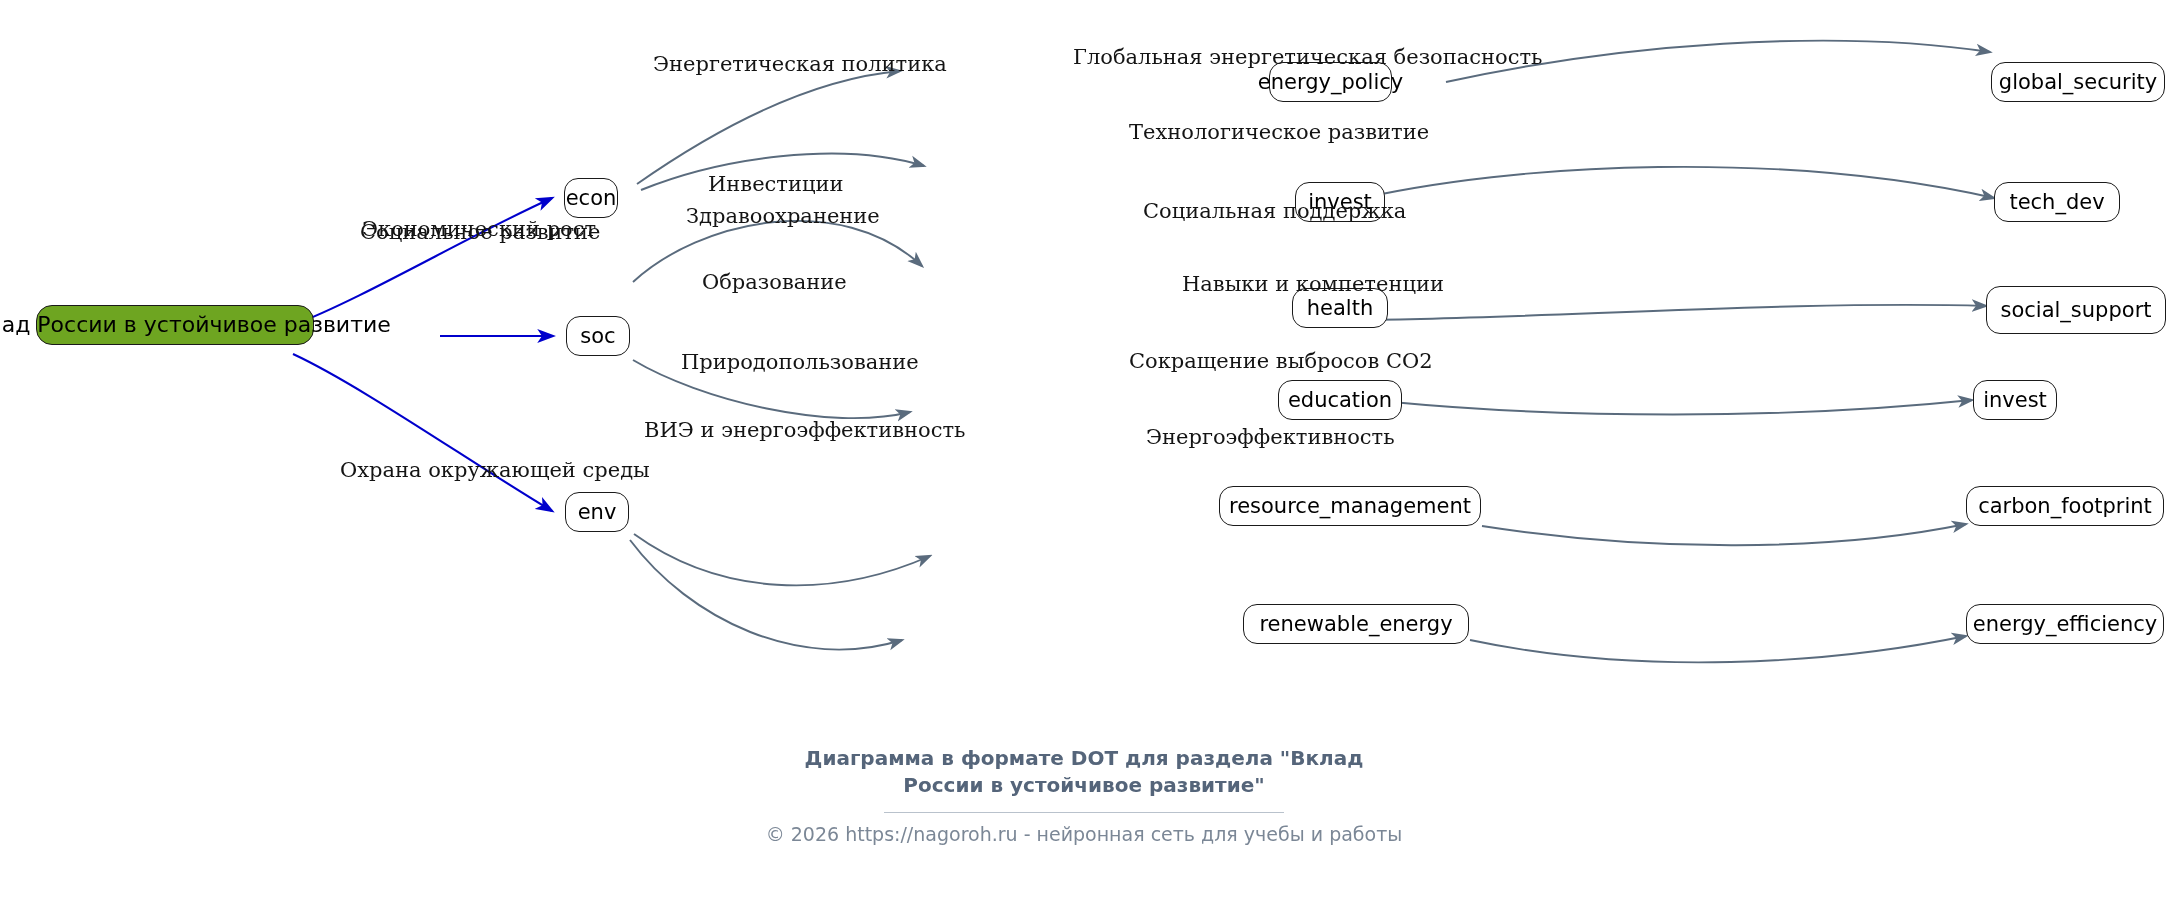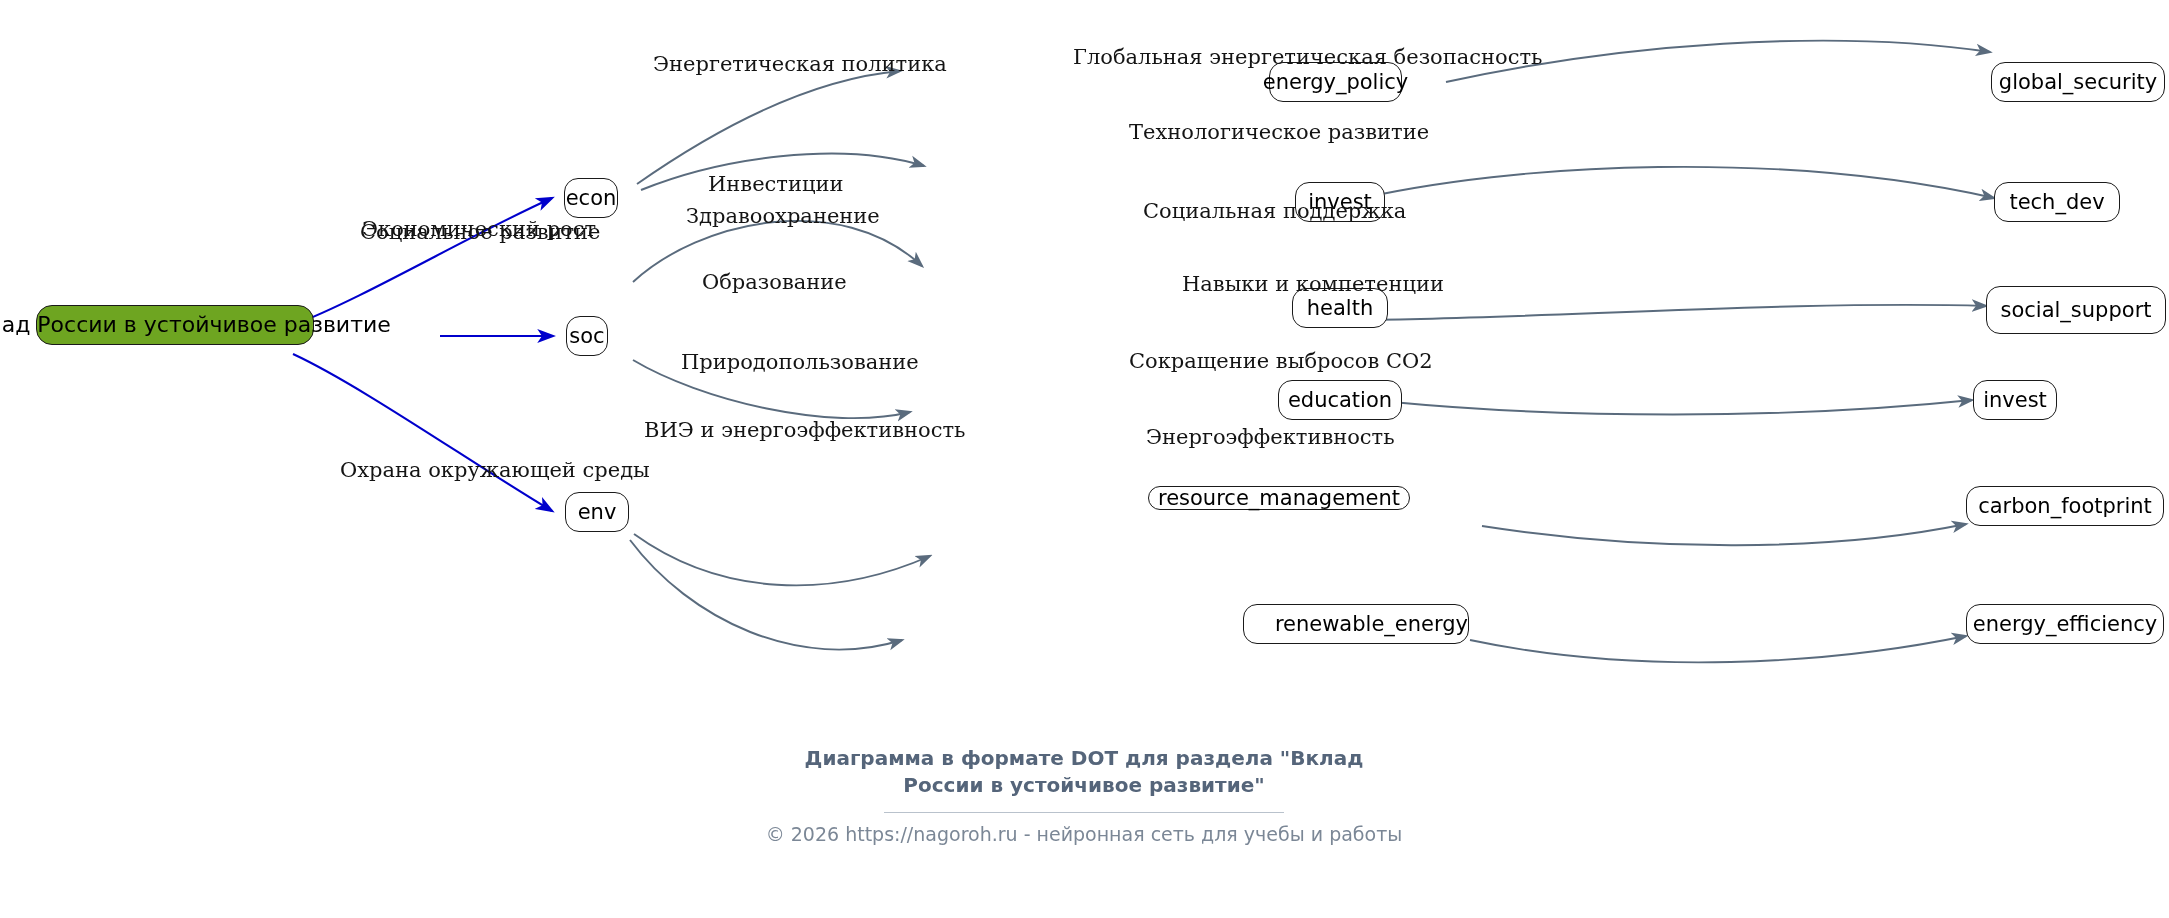--- a/index.html
+++ b/index.html
@@ -144,43 +144,43 @@
     </g>
   </svg>
 
   <div class="node-box root" style="left:36px; top:305px; width:278px; height:40px;">
     <span>Вклад России в устойчивое развитие</span>
   </div>
 
   <div class="node-box" style="left:564px; top:178px; width:54px; height:40px;">
     <span>econ</span>
   </div>
-  <div class="node-box" style="left:566px; top:316px; width:42px; height:40px;">
+  <div class="node-box" style="left:566px; top:316px; width:64px; height:40px;">
     <span>soc</span>
   </div>
   <div class="node-box" style="left:565px; top:492px; width:64px; height:40px;">
     <span>env</span>
   </div>
 
-  <div class="node-box" style="left:1269px; top:62px; width:133px; height:40px;">
+  <div class="node-box" style="left:1269px; top:62px; width:123px; height:40px;">
     <span>energy_policy</span>
   </div>
   <div class="node-box" style="left:1295px; top:182px; width:90px; height:40px;">
     <span>invest</span>
   </div>
   <div class="node-box" style="left:1292px; top:288px; width:96px; height:40px;">
     <span>health</span>
   </div>
   <div class="node-box" style="left:1278px; top:380px; width:124px; height:40px;">
     <span>education</span>
   </div>
-  <div class="node-box" style="left:1148px; top:486px; width:262px; height:24px;">
+  <div class="node-box" style="left:1219px; top:486px; width:262px; height:40px;">
     <span>resource_management</span>
   </div>
-  <div class="node-box" style="left:1243px; top:604px; width:226px; height:40px;justify-content:flex-end;">
+  <div class="node-box" style="left:1243px; top:604px; width:226px; height:40px;">
     <span>renewable_energy</span>
   </div>
 
   <div class="node-box" style="left:1991px; top:62px; width:174px; height:40px;">
     <span>global_security</span>
   </div>
   <div class="node-box" style="left:1994px; top:182px; width:126px; height:40px;">
     <span>tech_dev</span>
   </div>
   <div class="node-box" style="left:1986px; top:286px; width:180px; height:48px;">

